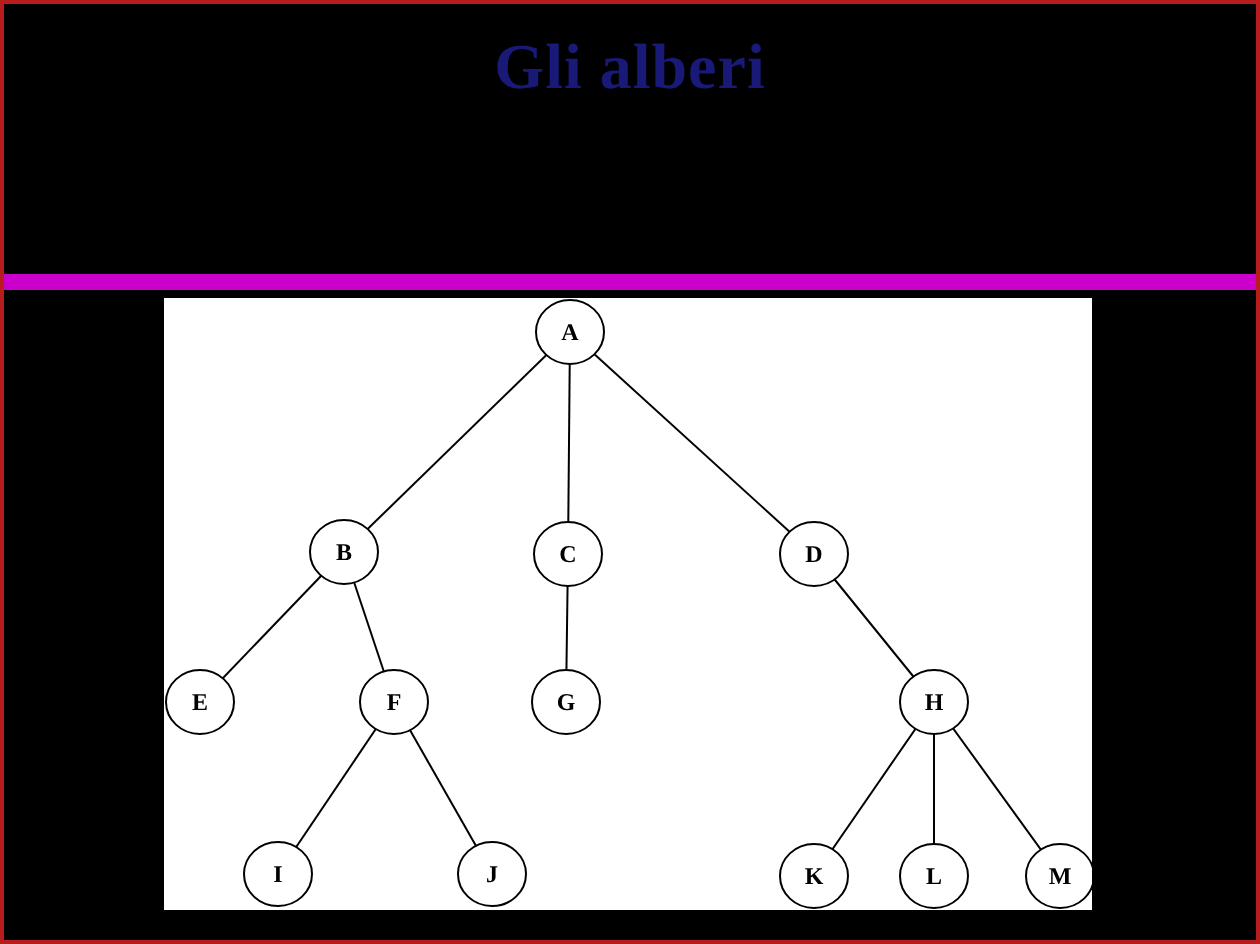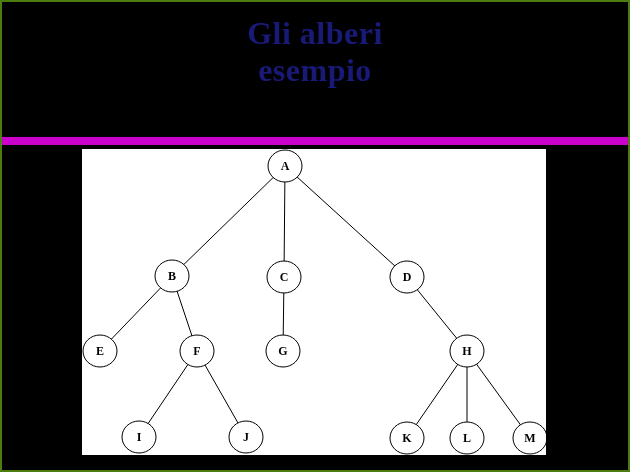--- a/index.html
+++ b/index.html
@@ -6,21 +6,21 @@
     margin: 0;
     padding: 0;
     background: #000000;
   }
   .slide {
     position: relative;
     width: 630px;
     height: 472px;
     box-sizing: border-box;
     background: #000000;
-    border: 2px solid #4d7c0f;
+    border: 2px solid #b91c1c;
     overflow: hidden;
     font-family: "Liberation Serif", serif;
   }
   .title-block {
     position: absolute;
     top: 13px;
     left: 0;
     width: 100%;
     text-align: center;
     color: #191978;
@@ -67,21 +67,20 @@
     text-anchor: middle;
   }
 </style>
 </head>
 <body>
 
 <div class="slide">
 
   <div class="title-block">
     <div>Gli alberi</div>
-    <div>esempio</div>
   </div>
 
   <div class="divider-bar"></div>
 
   <div class="diagram-panel">
     <svg viewBox="0 0 464 306" xmlns="http://www.w3.org/2000/svg">
         <line x1="203" y1="17" x2="90" y2="127" class="tree-edge" stroke="#000000"></line>
         <line x1="203" y1="17" x2="202" y2="128" class="tree-edge" stroke="#000000"></line>
         <line x1="203" y1="17" x2="325" y2="128" class="tree-edge" stroke="#000000"></line>
         <line x1="90" y1="127" x2="18" y2="202" class="tree-edge" stroke="#000000"></line>

